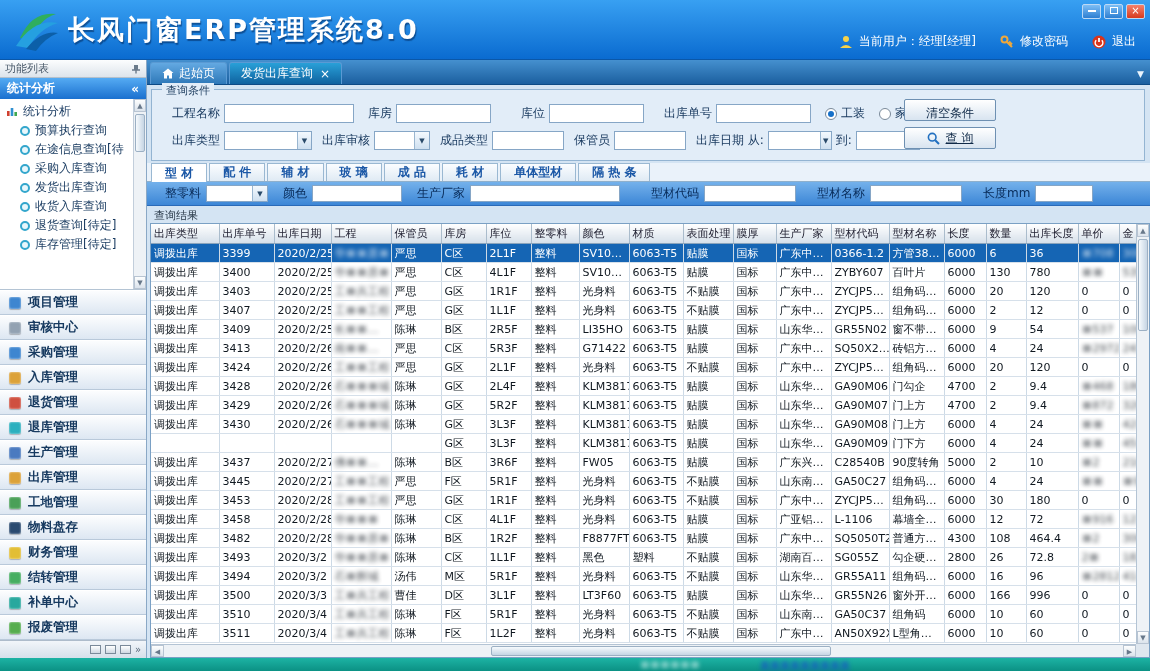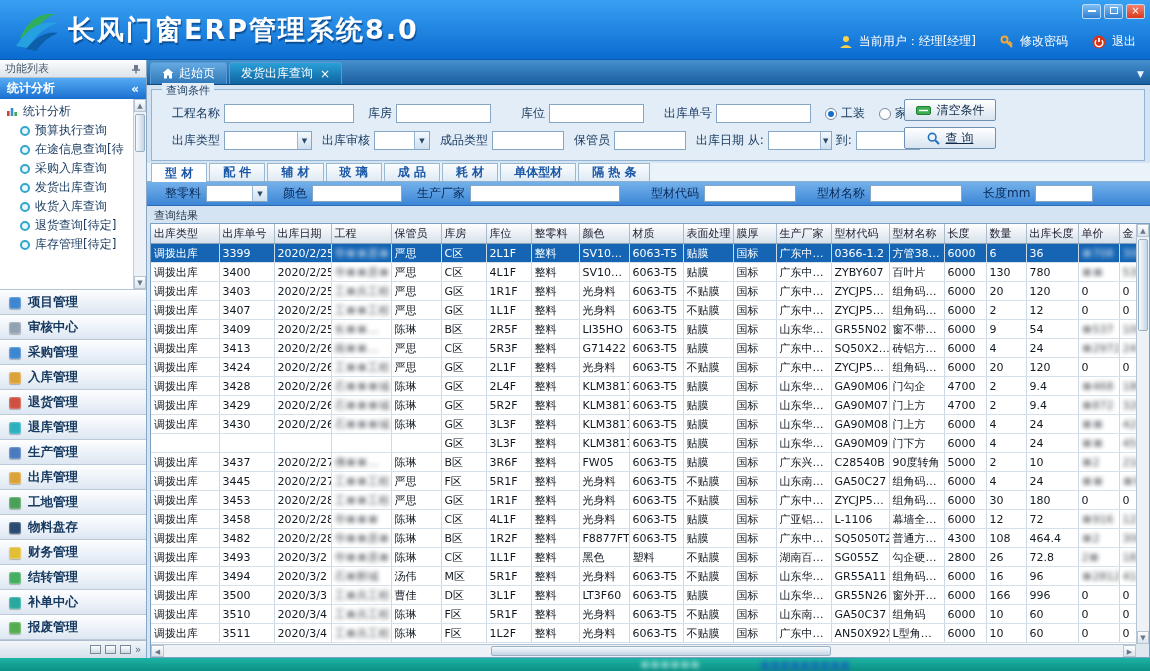--- a/index.html
+++ b/index.html
@@ -60,21 +60,21 @@
   .tin { height:19px; border:1px solid #86a6c6; background:#fff; font-size:12px; padding:0 3px; font-family:inherit; }
   .w130{width:130px} .w95{width:95px} .w88{width:88px} .w78{width:72px} .w68{width:64px} .w56{width:56px} .w62{width:62px} .w90{width:90px} .w150{width:150px} .w58{width:58px} .w92{width:92px}
   .ml10{margin-left:10px} .ml26{margin-left:26px} .ml16{margin-left:16px} .ml6{margin-left:6px}
   .combo { height:19px; border:1px solid #86a6c6; background:#fff; display:inline-flex; align-items:center; justify-content:space-between; padding-left:3px; cursor:pointer; overflow:hidden; }
   .combo .cval { white-space:nowrap; overflow:hidden;margin-top:48px; }
   .combo .carr { width:15px; height:100%; background:linear-gradient(#f4f9fe,#cfe0f0); border-left:1px solid #9ab6d0; color:#2a4a6a; font-size:7px; display:flex; align-items:center; justify-content:center; }
   .radio { display:inline-flex; align-items:center; margin-left:10px; cursor:pointer; }
   .rb { width:12px; height:12px; border:1px solid #7a8a9a; border-radius:50%; background:#fff; position:relative; margin-right:4px; display:inline-block; }
   .rb.checked::after { content:""; position:absolute; inset:2px; border-radius:50%; background:#1670c8; }
   .btn { position:absolute; left:752px; width:92px; height:22px; border:1px solid #6e90b2; border-radius:2px; background:linear-gradient(#ffffff,#d8e4f0); display:flex; align-items:center; justify-content:center; gap:6px; font-size:12px; color:#102a48; cursor:pointer; font-family:inherit; }
-  .btn.clear { top:9px; }
+  .btn.clear { top:9px;flex-direction:column; }
   .btn.search { top:37px;text-decoration:underline; }
 
   
   .mat-tabs { height:19px; display:flex; align-items:flex-start; background:#eaf2fa; border-bottom:1px solid #8fb0cc; padding-left:4px; }
   .mtab { height:18px; padding:0 13px; display:flex; align-items:center; border:1px solid #9ab8d2; border-bottom:none; margin-right:2px; background:linear-gradient(#fbfdff,#dfeaf4); color:#1a57a6; font-weight:bold; font-size:12px; cursor:pointer; white-space:nowrap; }
   .mtab.on { background:#fff; height:19px; }
 
   
   .bluebar { height:24px; background:linear-gradient(#74b1eb,#3c86d6); display:flex; align-items:center; padding-left:18px; gap:5px; color:#072a58; white-space:nowrap; border-bottom:1px solid #2a6ab8; }
   .bluebar .tin, .bluebar .combo { height:17px; }

